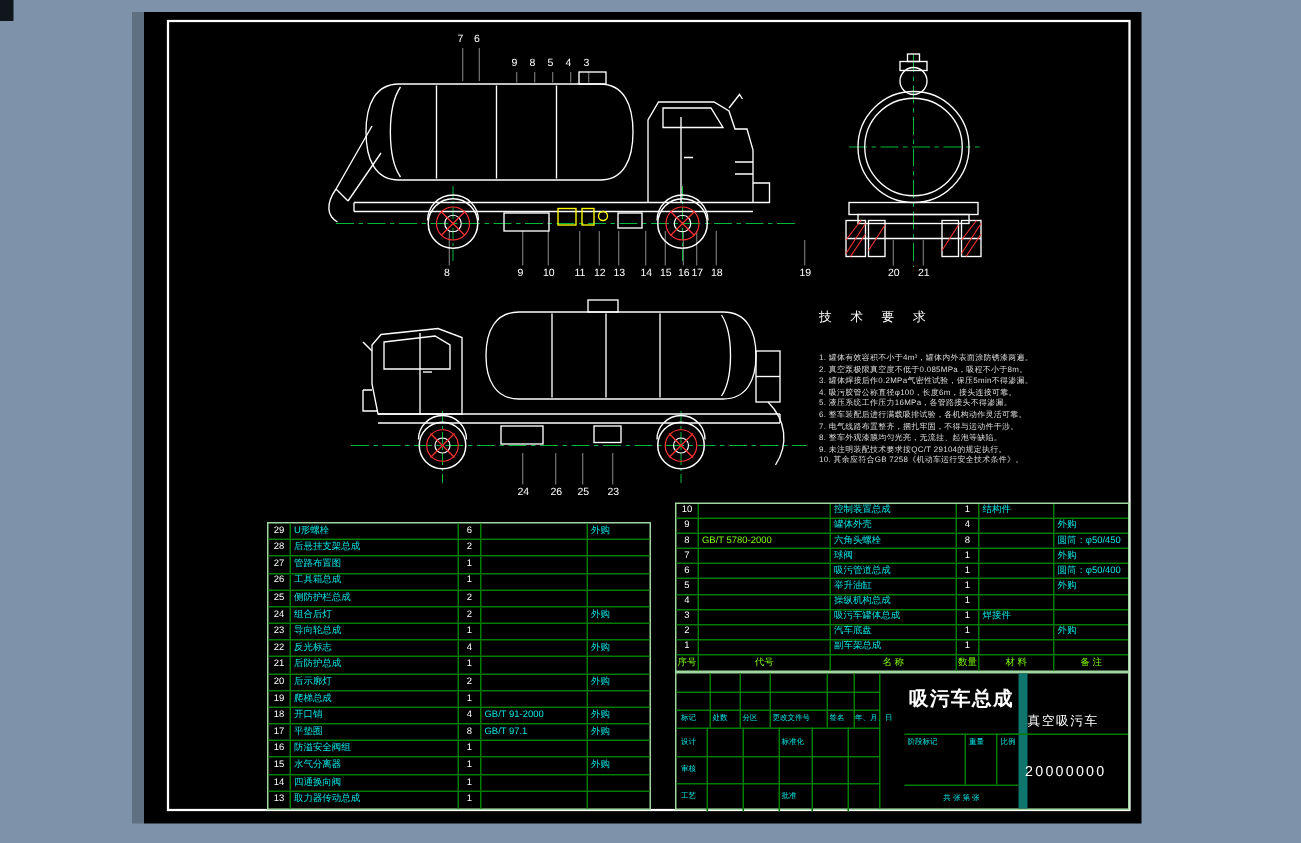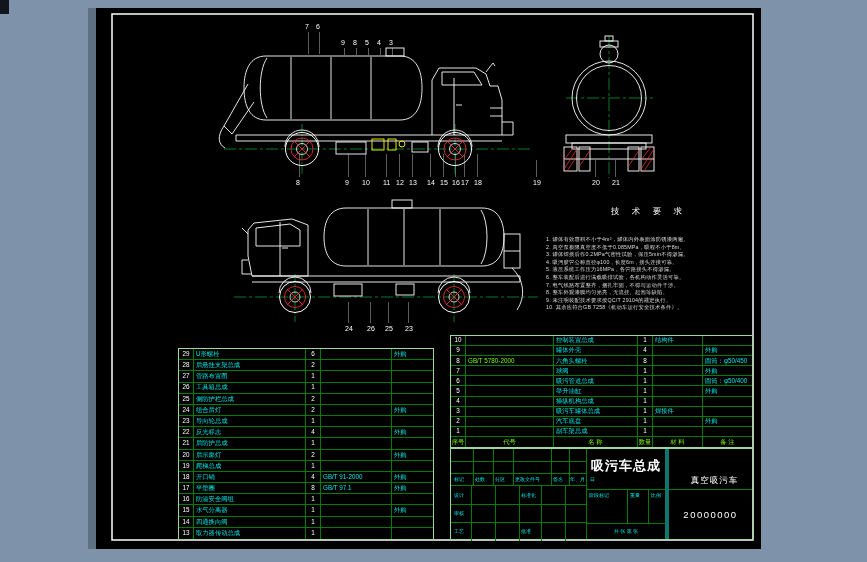--- a/index.html
+++ b/index.html
@@ -6,47 +6,47 @@
   html,body{width:867px;height:562px;background:#7e93a9;overflow:hidden}
   #stage{position:relative;width:867px;height:562px;font-family:"Liberation Sans",sans-serif}
   #corner-mark{position:absolute;left:0;top:0;width:9px;height:14px;background:#11161c}
   #left-shade{position:absolute;left:88px;top:8px;width:8px;height:541px;background:#5f7082}
   #canvas{position:absolute;left:96px;top:8px;width:665px;height:541px;background:#000}
   #drawing{position:absolute;left:0;top:0}
   #callouts{position:absolute;left:0;top:0;width:665px;height:541px;pointer-events:none}
   .callout{position:absolute;color:#fff;font-size:7px;line-height:9px}
 
   #tech-notes{position:absolute;left:450px;top:198px;width:206px;color:#dcdcdc}
-  #tech-title{text-align:center;font-size:8.5px;letter-spacing:5px;color:#fff;margin-bottom:18px}
+  #tech-title{font-size:8.5px;letter-spacing:5px;color:#fff;margin-bottom:18px}
   .note-line{font-size:5.3px;line-height:7.6px;letter-spacing:.2px}
 
   #bom-left{position:absolute;left:82px;top:340px;width:256px;height:192px;border:1px solid #9fd89f;display:grid;grid-template-rows:repeat(17,1fr)}
   #bom-right{position:absolute;left:354px;top:327px;width:303px;height:113px;border:1px solid #9fd89f;display:grid;grid-template-rows:repeat(11,1fr)}
   .brow{display:grid;grid-template-columns:15px 112px 15px 71px 41px;border-bottom:1px solid #007d00}
   .rrow{display:grid;grid-template-columns:15px 88px 84px 15px 50px 49px;border-bottom:1px solid #007d00}
   .brow:last-child,.rrow:last-child{border-bottom:none}
   .bcell{border-right:1px solid #007d00;color:#00e5e5;font-size:6.3px;line-height:1;display:flex;align-items:center;padding:0 2px;white-space:nowrap;overflow:hidden}
   .bcell.last{border-right:none}
   .c-no,.c-qty{color:#fff;justify-content:center;padding:0}
   .c-code{color:#7cfc00}
   .rhead .bcell{color:#7cfc00;justify-content:center}
 
   #title-block{position:absolute;left:354px;top:440px;width:303px;height:92px;border:1px solid #9fd89f}
   .tb{position:absolute;top:0;height:100%}
   .tb-left{left:0;width:136px;border-right:1px solid #007d00}
-  .tb-mid{left:136px;width:82px;border-right:4px solid #0f766e}
+  .tb-mid{left:152px;width:82px;border-right:6px solid #0f766e}
   .tb-right{left:218px;width:83px}
   .hline{position:absolute;left:0;width:100%;height:1px;background:#007d00}
   .vline{position:absolute;width:1px;background:#007d00}
   .v36{top:0;height:36px}
   .vsig{top:36px;height:56px}
   .vstage{top:40px;height:34px}
   .tb-small{position:absolute;font-size:5px;color:#00e5e5;line-height:6px;white-space:nowrap}
   .tb-title{position:absolute;left:0;top:8px;width:100%;text-align:center;color:#fff;font-size:13px;font-weight:bold;letter-spacing:1px}
-  .tb-product{position:absolute;left:4px;top:26px;width:100%;text-align:center;color:#fff;font-size:8.5px;letter-spacing:1px}
+  .tb-product{position:absolute;left:16px;top:26px;width:100%;color:#fff;font-size:8.5px;letter-spacing:1px}
   .tb-number{position:absolute;left:0;top:60px;width:100%;text-align:center;color:#fff;font-size:9.5px;letter-spacing:1.5px}
   .tb-sheet{position:absolute;left:0;top:79px;width:100%;text-align:center;font-size:5px;color:#00e5e5}
 </style>
 </head>
 <body>
 
 <div id="stage">
   <div id="corner-mark"></div>
   <div id="left-shade"></div>
 

